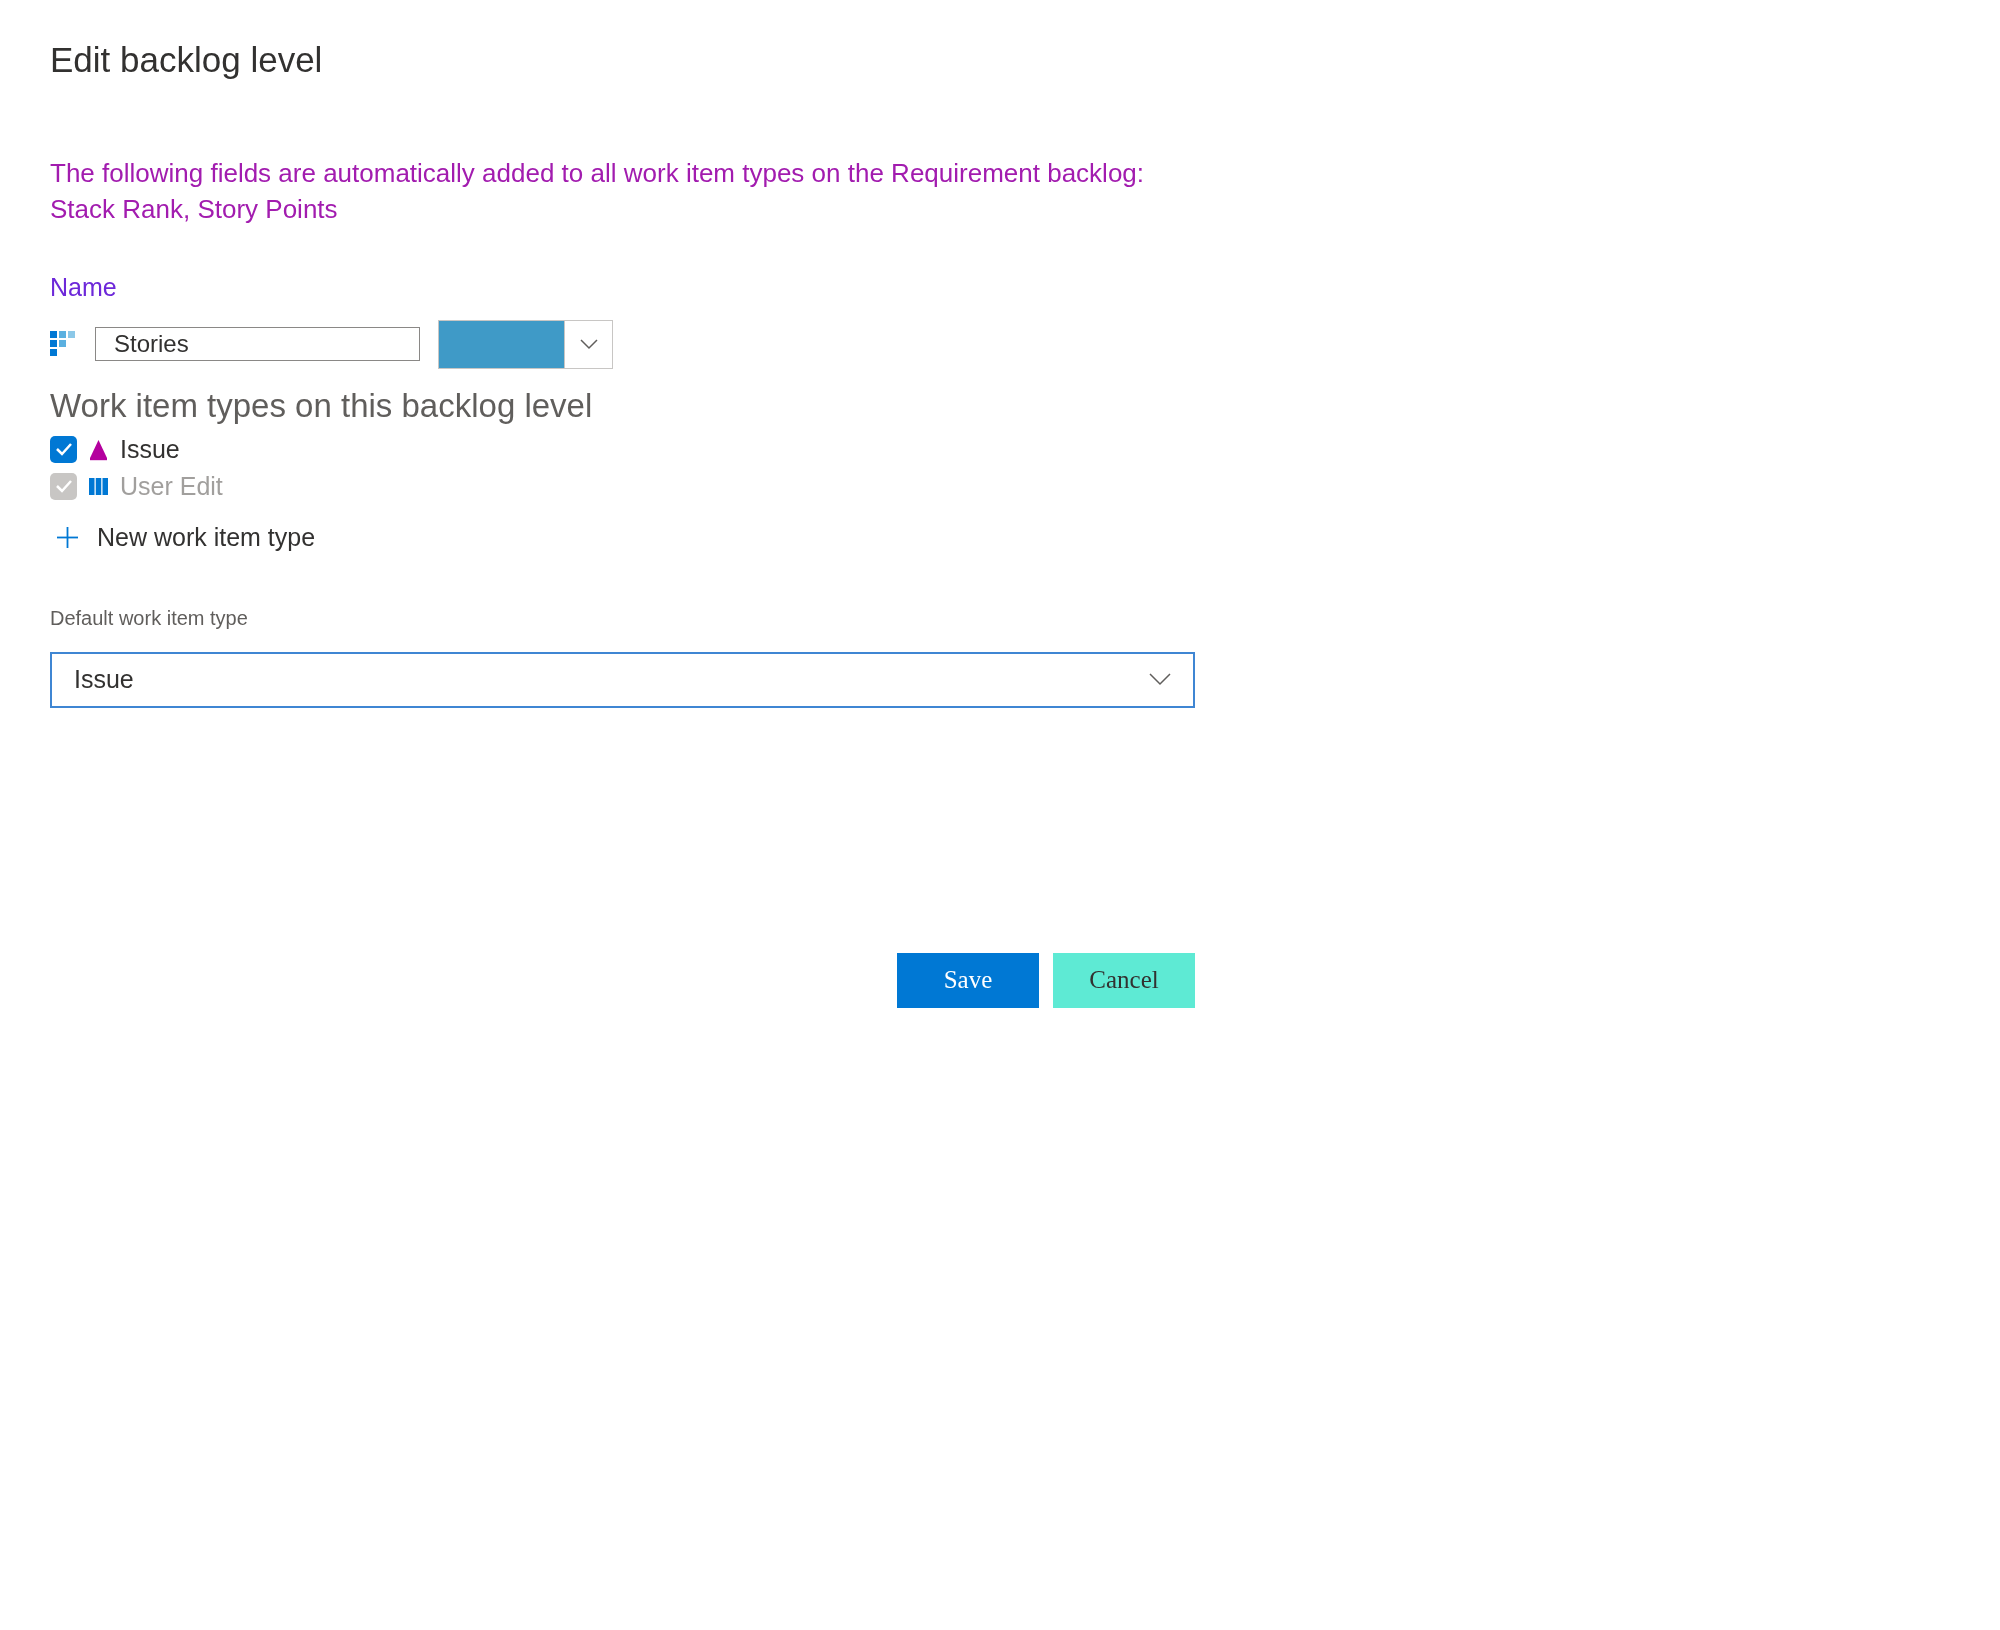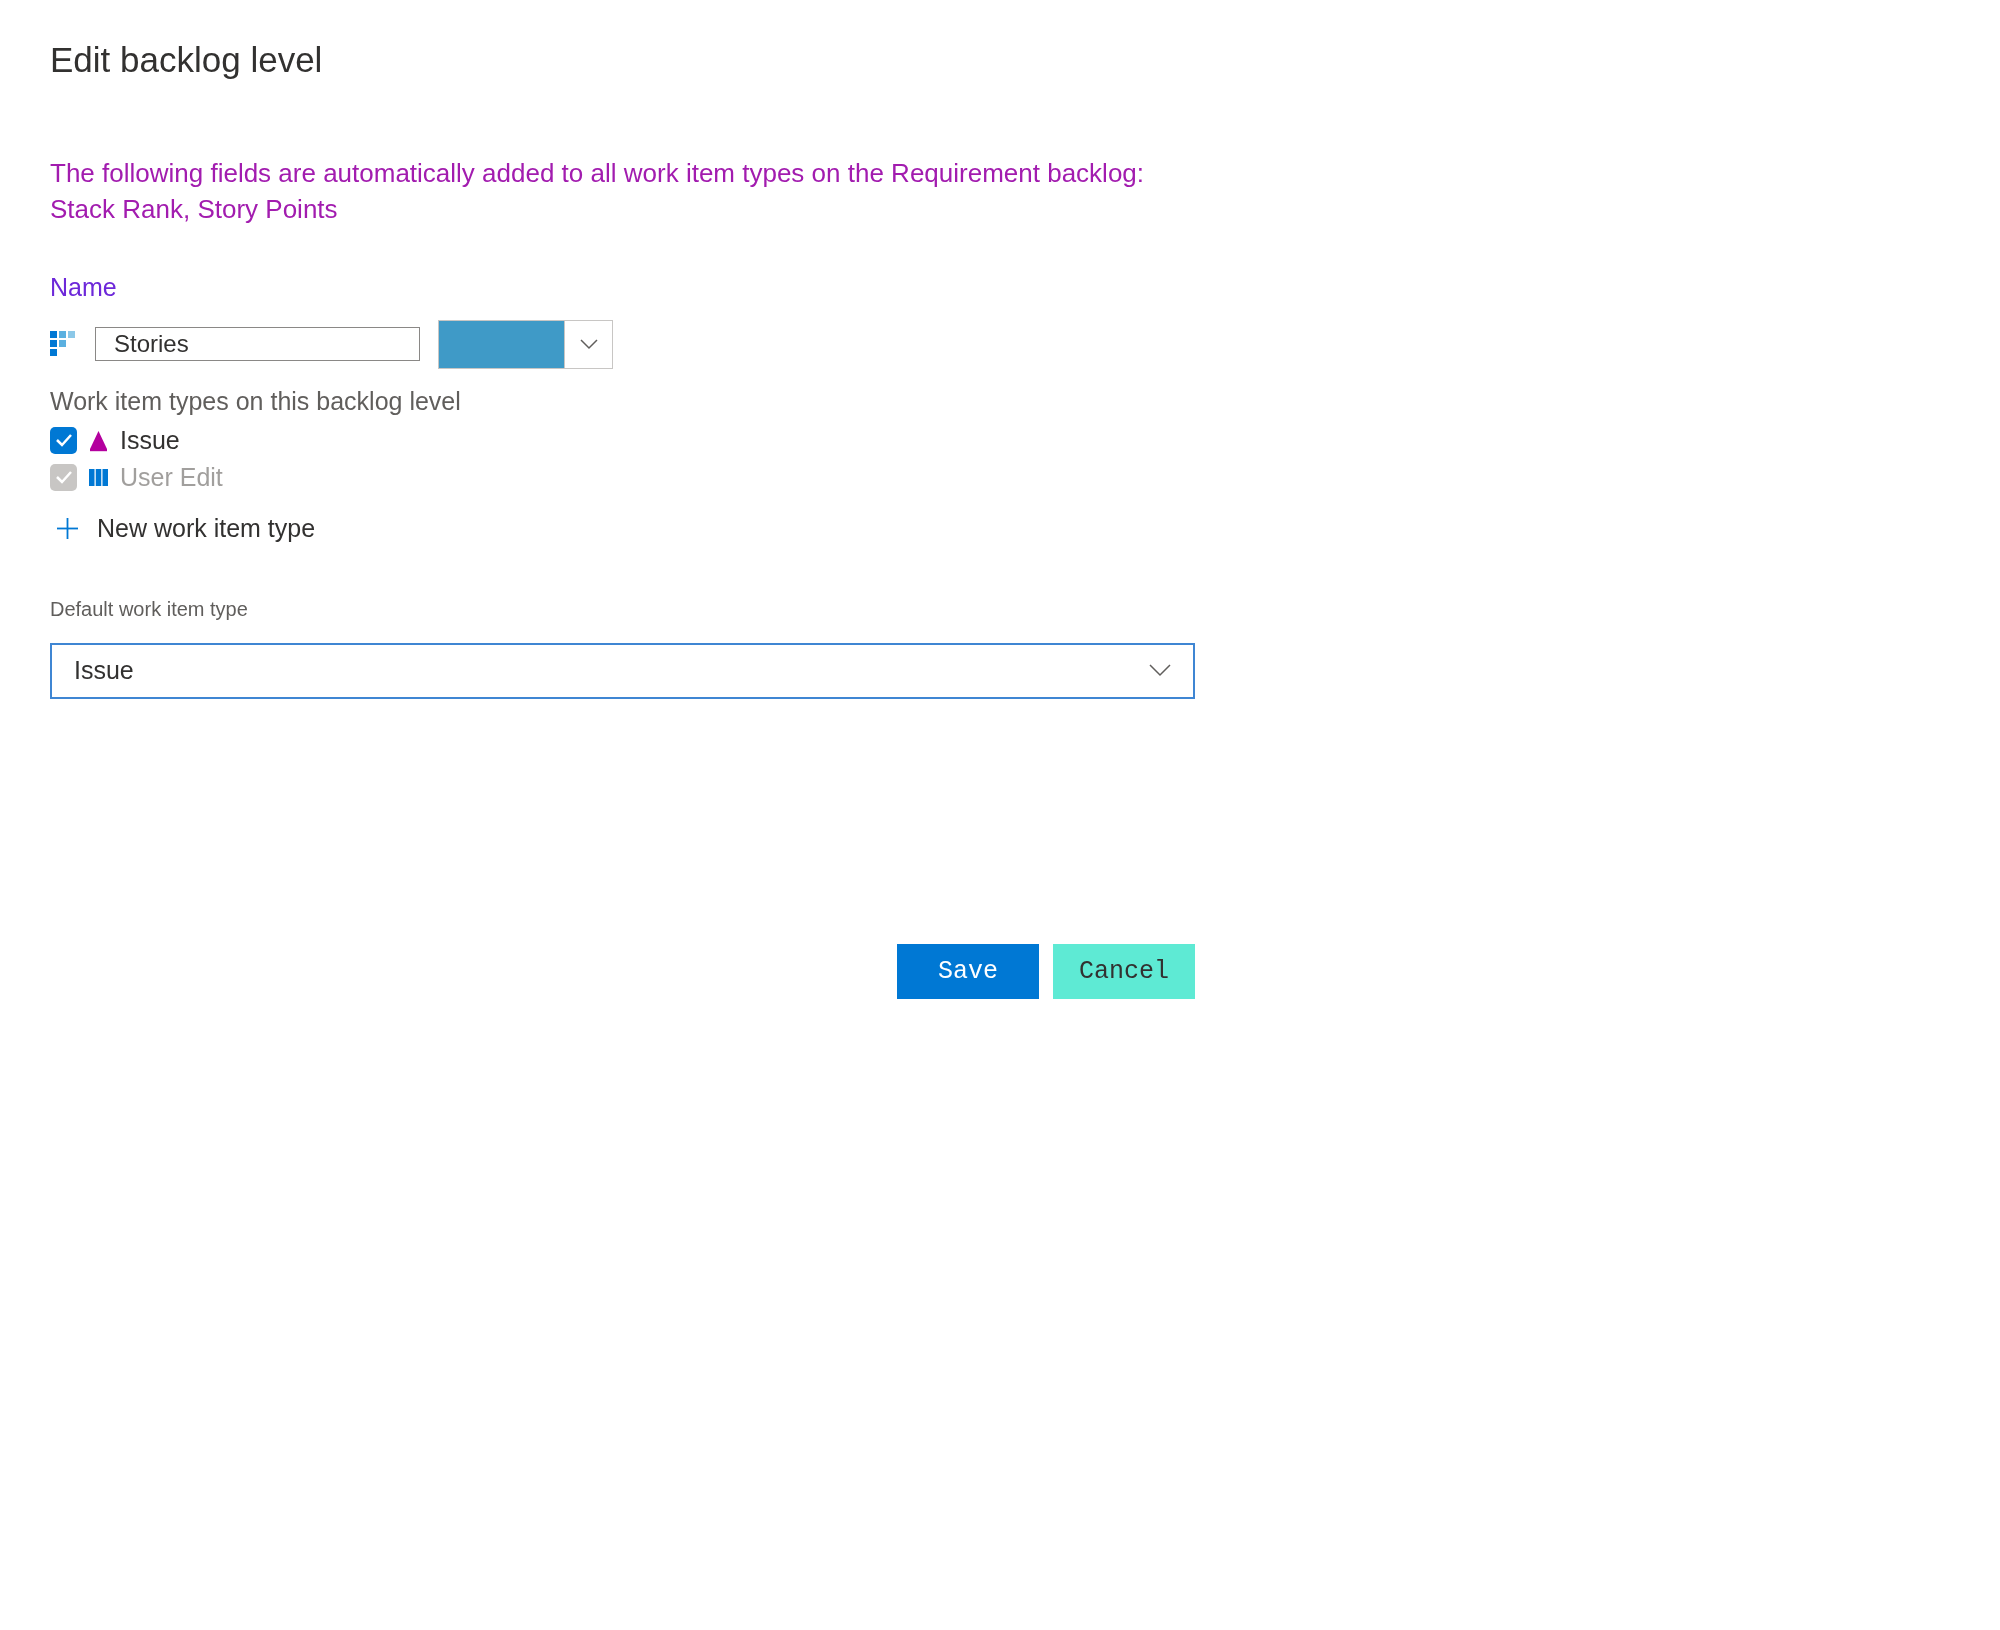--- a/index.html
+++ b/index.html
@@ -85,21 +85,21 @@
       align-items: center;
       justify-content: center;
       background: #ffffff;
       border-left: 1px solid #c8c6c4;
     }
     .chevron-icon {
       width: 18px;
       height: 11px;
     }
     .section-label {
-      font-size: 25px;
+      font-size: 33px;
       color: #605e5c;
       margin-bottom: 10px;
     }
     .work-item-list {
       display: flex;
       flex-direction: column;
       gap: 8px;
       margin-bottom: 18px;
     }
     .work-item-row {
@@ -189,21 +189,21 @@
       justify-content: flex-end;
       margin-top: 245px;
     }
     .btn {
       min-width: 142px;
       height: 55px;
       display: flex;
       align-items: center;
       justify-content: center;
       font-size: 25px;
-      font-family: Liberation Mono, monospace;
+      font-family: Liberation Serif, serif;
       border: none;
       cursor: pointer;
       padding: 0 22px;
     }
     .btn-primary {
       background: #0078d4;
       color: #ffffff;
     }
     .btn-secondary {
       background: #5eead4;

